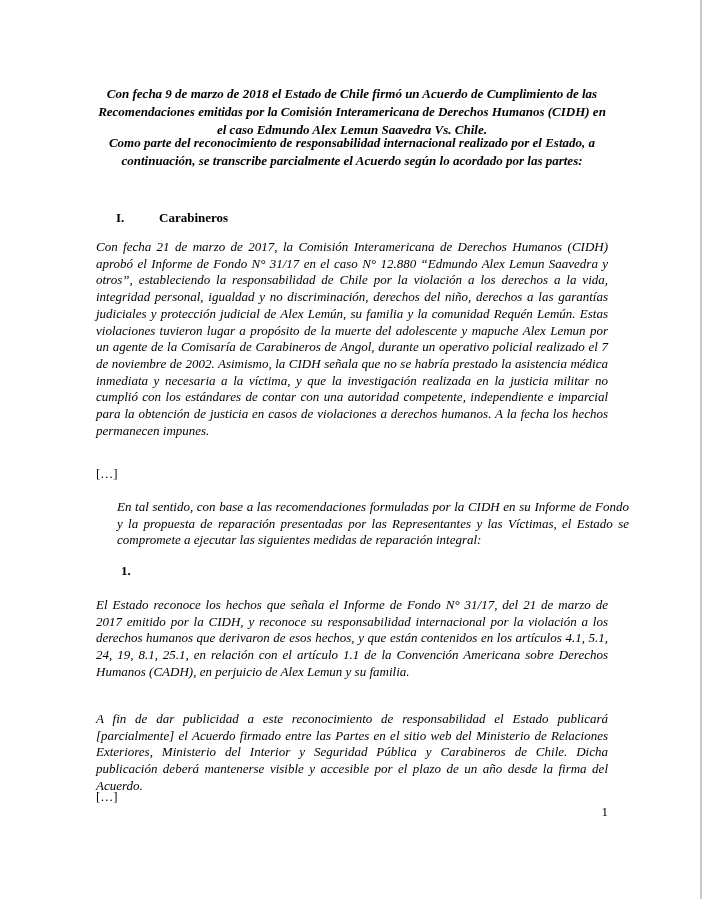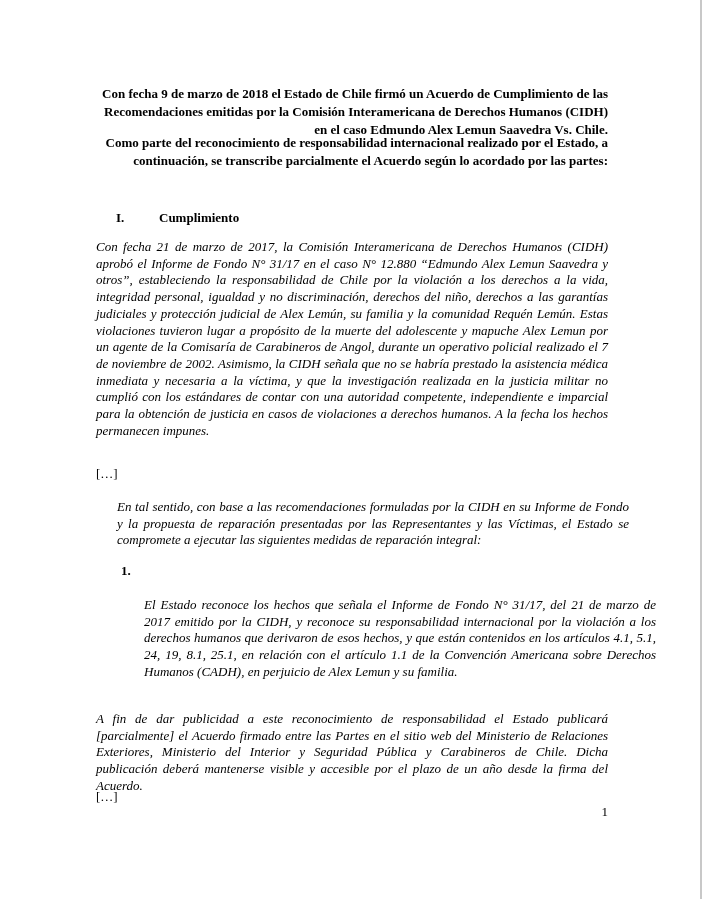--- a/index.html
+++ b/index.html
@@ -24,59 +24,60 @@
     background: #c8c8c8;
   }
   .block {
     position: absolute;
     left: 96px;
     width: 512px;
     font-size: 13px;
   }
   .intro {
     font-weight: bold;
-    text-align: right;
+    text-align: center;
     line-height: 18px;
+    font-style: italic;
   }
   .body-para {
     text-align: justify;
     line-height: 16.7px;
     font-style: italic;
   }
   .heading {
     font-weight: bold;
     line-height: 17px;
     display: flex;
   }
   .h-sec { top: 209px; padding-left: 20px; }
   .h-sec .h-num { width: 43px; flex: 0 0 43px; }
   .h-measure { top: 562px; padding-left: 25px; }
   .h-measure .h-num { width: 18px; flex: 0 0 18px; }
   .intro1 { top: 85px; }
   .intro2 { top: 134px; }
   .p-antecedentes { top: 239px; }
   .om1 { top: 466px; line-height: 16.7px; }
   .p-sentido { top: 499px; margin-left: 21px; }
-  .p-reconocimiento { top: 597px; margin-left: 48px; }
+  .p-reconocimiento { top: 597px; }
   .p-publicidad { top: 711px; }
   .om2 { top: 789px; line-height: 16.7px; }
   .page-num { top: 804px; text-align: right; line-height: 16px; }
 </style>
 </head>
 <body>
 
 <div class="page">
 
   <div class="block intro intro1">Con fecha 9 de marzo de 2018 el Estado de Chile firmó un Acuerdo de Cumplimiento de las Recomendaciones emitidas por la Comisión Interamericana de Derechos Humanos (CIDH) en el caso Edmundo Alex Lemun Saavedra Vs. Chile.</div>
 
   <div class="block intro intro2">Como parte del reconocimiento de responsabilidad internacional realizado por el Estado, a continuación, se transcribe parcialmente el Acuerdo según lo acordado por las partes:</div>
 
   <div class="block heading h-sec">
     <span class="h-num">I.</span>
-    <span class="h-label">Cumplimiento</span>
+    <span class="h-label">Carabineros</span>
   </div>
 
   <div class="block body-para p-antecedentes">Con fecha 21 de marzo de 2017, la Comisión Interamericana de Derechos Humanos (CIDH) aprobó el Informe de Fondo N° 31/17 en el caso N° 12.880 “Edmundo Alex Lemun Saavedra y otros”, estableciendo la responsabilidad de Chile por la violación a los derechos a la vida, integridad personal, igualdad y no discriminación, derechos del niño, derechos a las garantías judiciales y protección judicial de Alex Lemún, su familia y la comunidad Requén Lemún. Estas violaciones tuvieron lugar a propósito de la muerte del adolescente y mapuche Alex Lemun por un agente de la Comisaría de Carabineros de Angol, durante un operativo policial realizado el 7 de noviembre de 2002. Asimismo, la CIDH señala que no se habría prestado la asistencia médica inmediata y necesaria a la víctima, y que la investigación realizada en la justicia militar no cumplió con los estándares de contar con una autoridad competente, independiente e imparcial para la obtención de justicia en casos de violaciones a derechos humanos. A la fecha los hechos permanecen impunes.</div>
 
   <div class="block om1">[…]</div>
 
   <div class="block body-para p-sentido">En tal sentido, con base a las recomendaciones formuladas por la CIDH en su Informe de Fondo y la propuesta de reparación presentadas por las Representantes y las Víctimas, el Estado se compromete a ejecutar las siguientes medidas de reparación integral:</div>
 
   <div class="block heading h-measure">
     <span class="h-num">1.</span>

